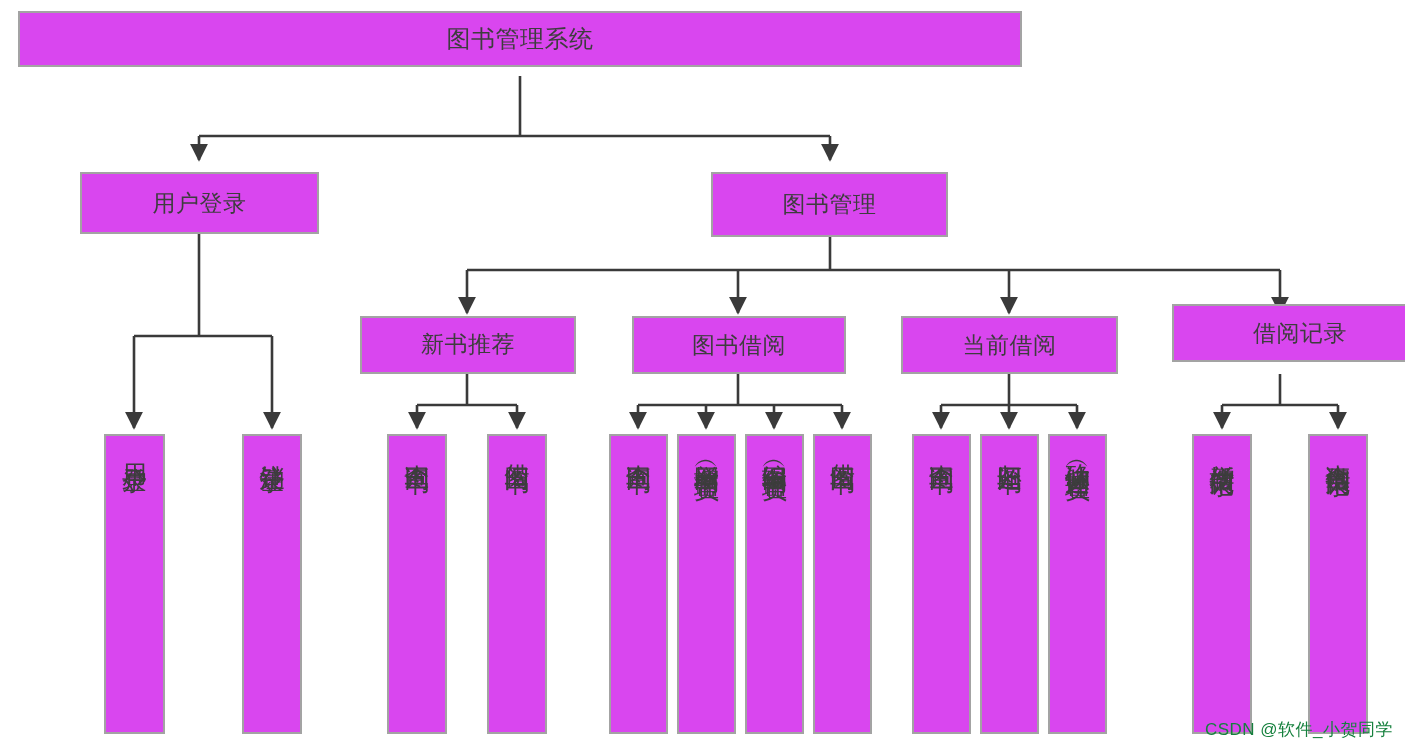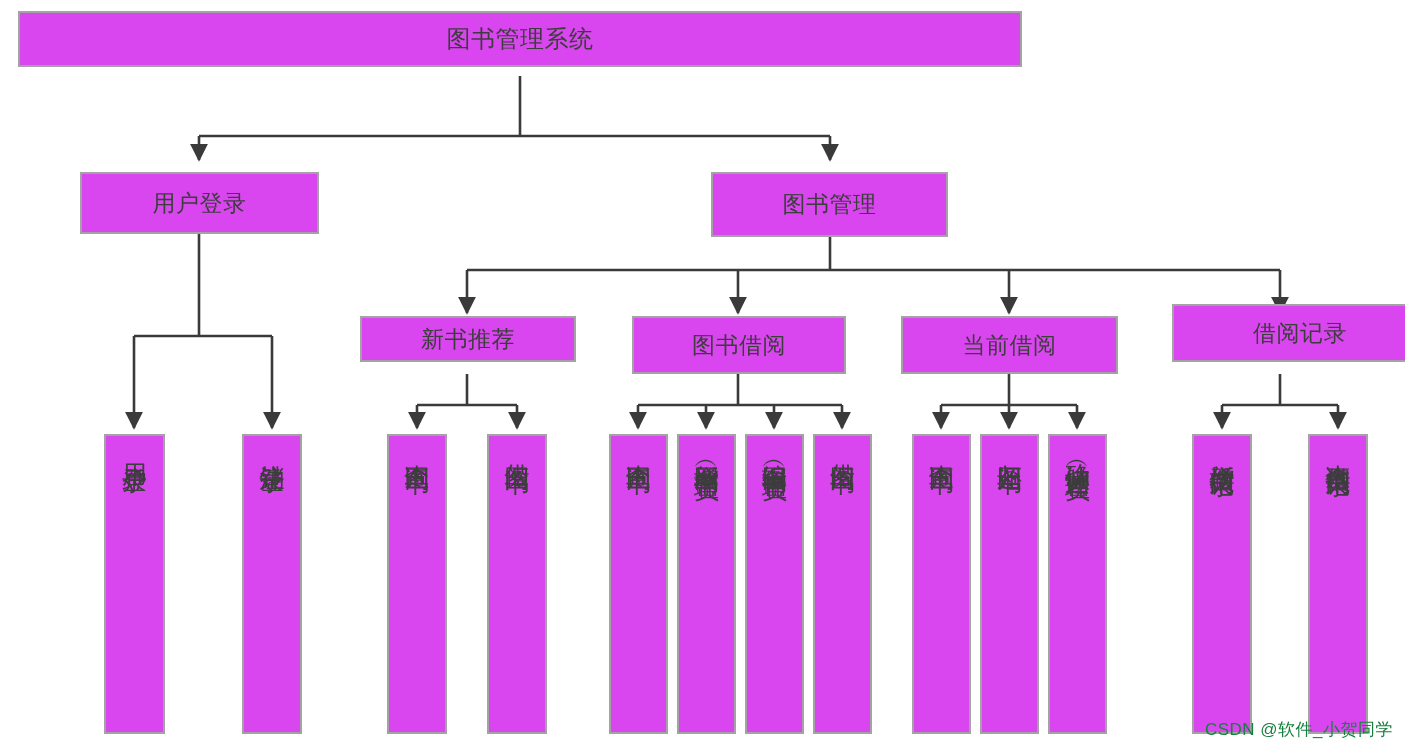--- a/index.html
+++ b/index.html
@@ -130,21 +130,21 @@
   </div>
 
   <div class="node horizontal" style="left:80px; top:172px; width:239px; height:62px;">
     <span class="label">用户登录</span>
   </div>
 
   <div class="node horizontal" style="left:711px; top:172px; width:237px; height:65px;">
     <span class="label">图书管理</span>
   </div>
 
-  <div class="node horizontal" style="left:360px; top:316px; width:216px; height:46px;">
+  <div class="node horizontal" style="left:360px; top:316px; width:216px; height:58px;font-family:Liberation Serif, serif;">
     <span class="label">新书推荐</span>
   </div>
 
   <div class="node horizontal" style="left:632px; top:316px; width:214px; height:58px;">
     <span class="label">图书借阅</span>
   </div>
 
   <div class="node horizontal" style="left:901px; top:316px; width:217px; height:58px;">
     <span class="label">当前借阅</span>
   </div>

